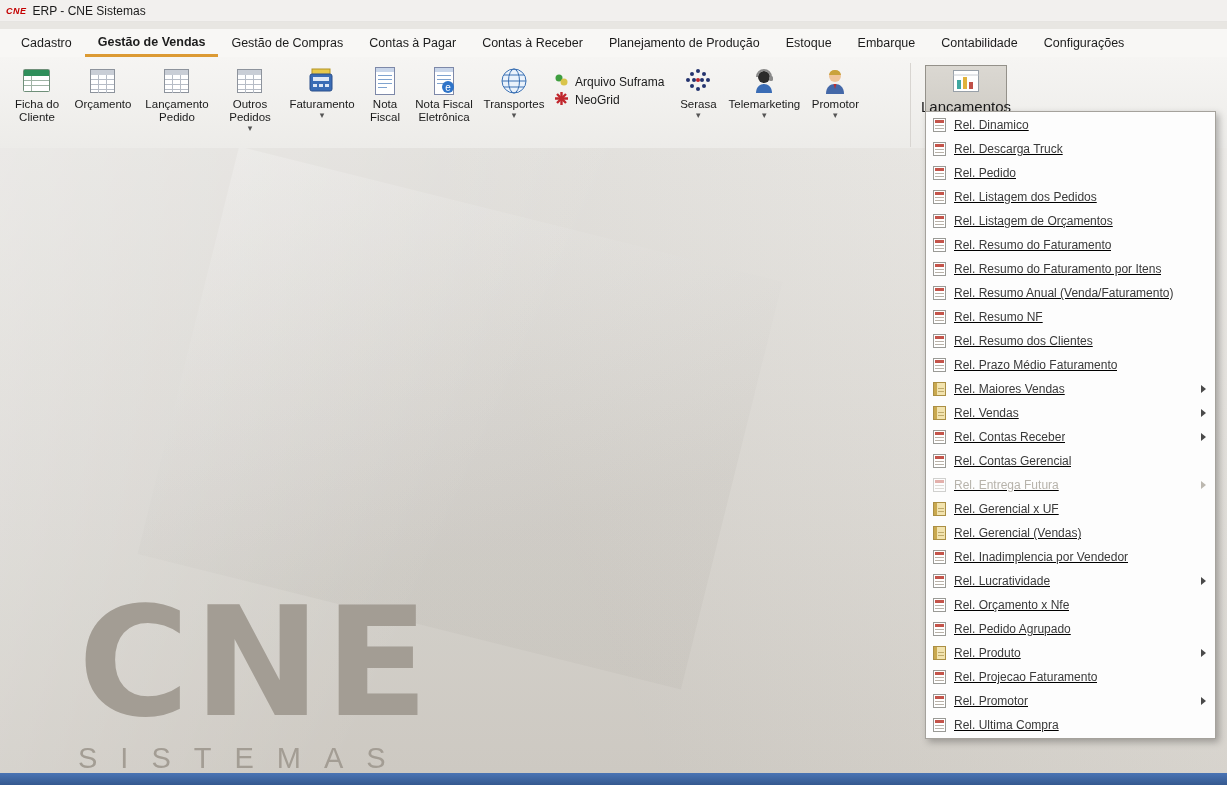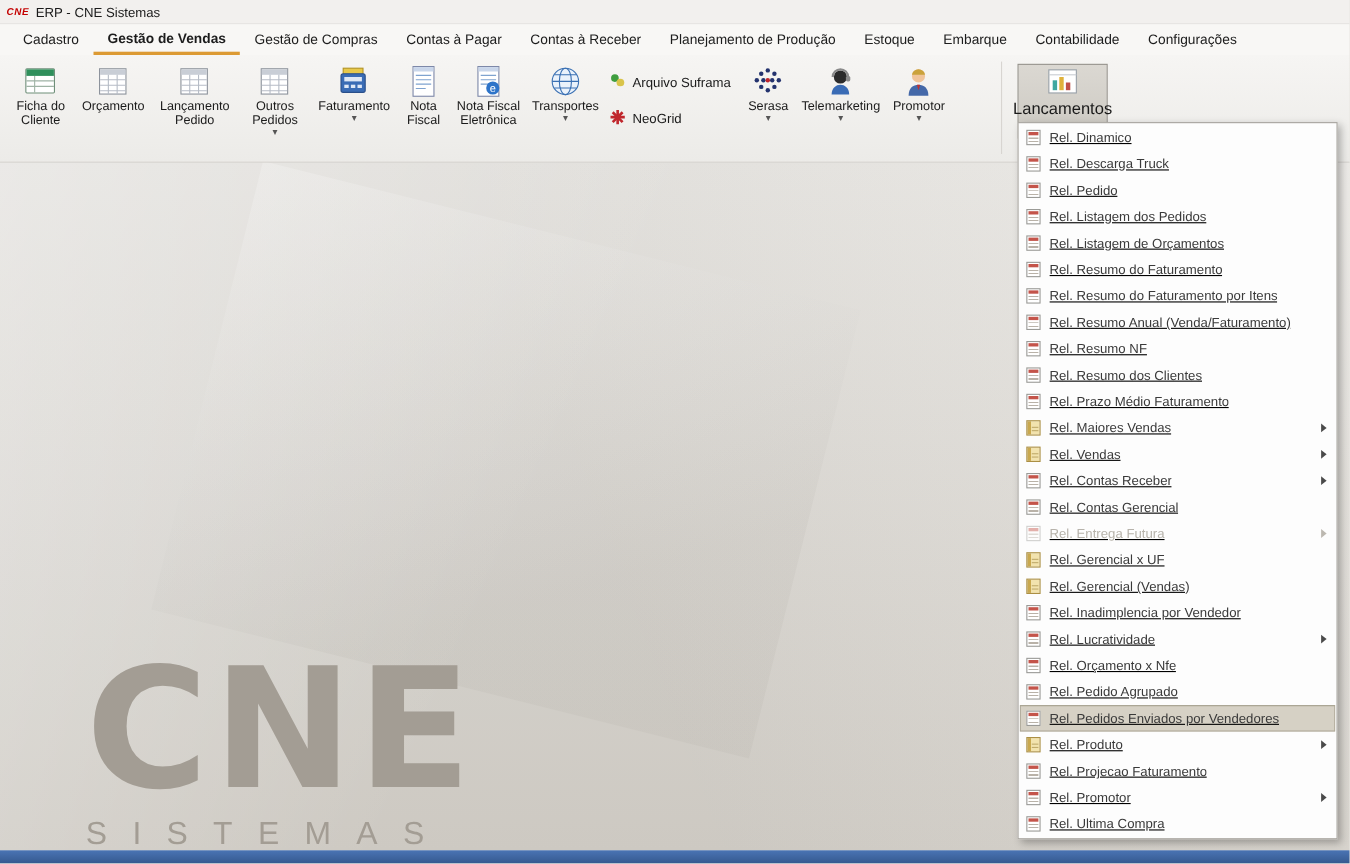--- a/index.html
+++ b/index.html
@@ -8,33 +8,33 @@
     font-family:"Liberation Sans", sans-serif;background:#e8e6e2;
     -webkit-font-smoothing:antialiased;
   }
   .app{position:absolute;inset:0;}
 
   
   .titlebar{height:22px;background:#f2f0ee;display:flex;align-items:center;padding-left:6px;font-size:12px;color:#1a1a1a;border-bottom:1px solid #e6e4e1;box-sizing:border-box;}
   .logo-badge{color:#c40000;font-weight:bold;font-style:italic;font-size:9px;margin-right:6px;letter-spacing:0.5px;}
 
   
-  .tabbar{height:28px;background:#f8f7f5;display:flex;align-items:stretch;padding-left:8px;}
+  .tabbar{height:28px;background:#f8f7f5;display:flex;align-items:stretch;padding-left:8px;margin-top:7px;}
   .tab{padding:0 13px;display:flex;align-items:center;font-size:12.5px;color:#1c1c1c;cursor:pointer;white-space:nowrap;box-sizing:border-box;}
   .tab.active{font-weight:bold;border-bottom:3px solid #dc9a33;}
 
   
   .ribbon{position:relative;height:98px;background:linear-gradient(#f6f5f3,#ecebe8);border-bottom:1px solid #d3d1cd;box-sizing:border-box;}
   .ribbon-flow{display:flex;align-items:flex-start;padding:4px 0 0 6px;gap:2px;}
   .rbtn{display:flex;flex-direction:column;align-items:center;text-align:center;font-size:11.5px;color:#1a1a1a;padding:3px 2px 0;border-radius:2px;cursor:pointer;box-sizing:border-box;}
   .rbtn .ricon{height:34px;display:flex;align-items:center;justify-content:center;}
   .rbtn .rlabel{line-height:13px;margin-top:0;}
   .chev{display:block;height:9px;line-height:7px;}
   .chev::after{content:"▾";font-size:9px;color:#555;}
-  .small-stack{display:flex;flex-direction:column;gap:15px;padding:12px 8px 0 4px;}
+  .small-stack{display:flex;flex-direction:column;padding:12px 8px 0 4px;}
   .sbtn{display:flex;align-items:center;gap:6px;font-size:12px;color:#1a1a1a;cursor:pointer;}
   .vsep{position:absolute;left:910px;top:6px;height:84px;width:1px;background:#d8d5d1;}
   .group-label{position:absolute;left:396px;top:80px;width:120px;text-align:center;font-size:11px;color:#787878;margin-top:36px;}
   .rbtn-lanc{position:absolute;left:925px;top:8px;width:82px;height:68px;background:linear-gradient(#dbd8d2,#ccc9c2);border:1px solid #94918a;display:flex;flex-direction:column;align-items:center;font-size:15px;color:#1a1a1a;padding-top:0;box-sizing:border-box;cursor:pointer;}
   .rbtn-lanc .ricon{height:32px;display:flex;align-items:center;}
 
   
   .main{position:absolute;top:148px;left:0;right:0;bottom:12px;overflow:hidden;
     background:
       linear-gradient(115deg, rgba(255,255,255,0.35) 0%, rgba(255,255,255,0) 42%),
@@ -375,24 +375,20 @@
         <span class="arrow"></span>
       </div>
     <div class="mitem">
         <span class="mi report"></span>
         <span class="mlabel">Rel. Orçamento x Nfe</span>
       </div>
     <div class="mitem">
         <span class="mi report"></span>
         <span class="mlabel">Rel. Pedido Agrupado</span>
       </div>
-    <div class="mitem hot">
-        <span class="mi report"></span>
-        <span class="mlabel">Rel. Pedidos Enviados por Vendedores</span>
-      </div>
     <div class="mitem">
         <span class="mi book"></span>
         <span class="mlabel">Rel. Produto</span>
         <span class="arrow"></span>
       </div>
     <div class="mitem">
         <span class="mi report"></span>
         <span class="mlabel">Rel. Projecao Faturamento</span>
       </div>
     <div class="mitem">

